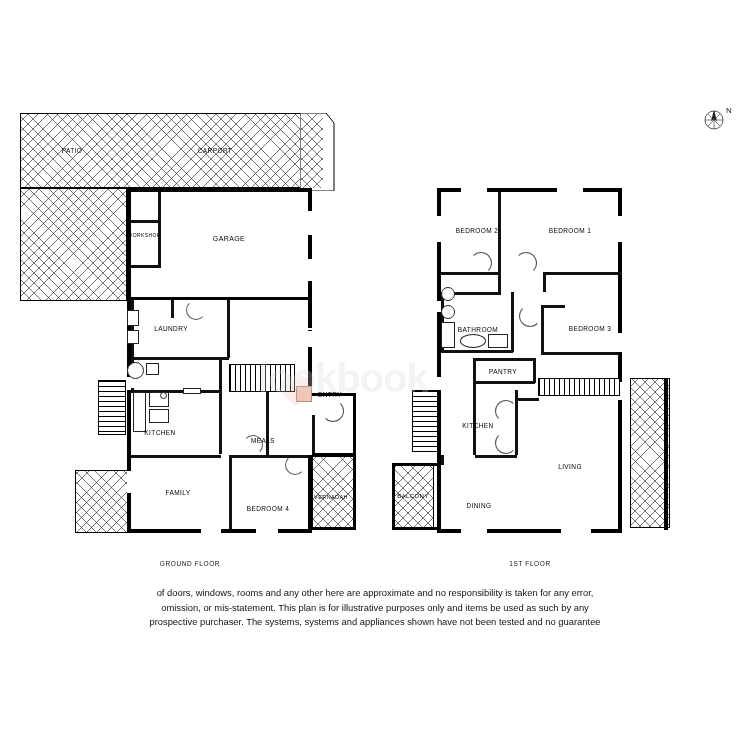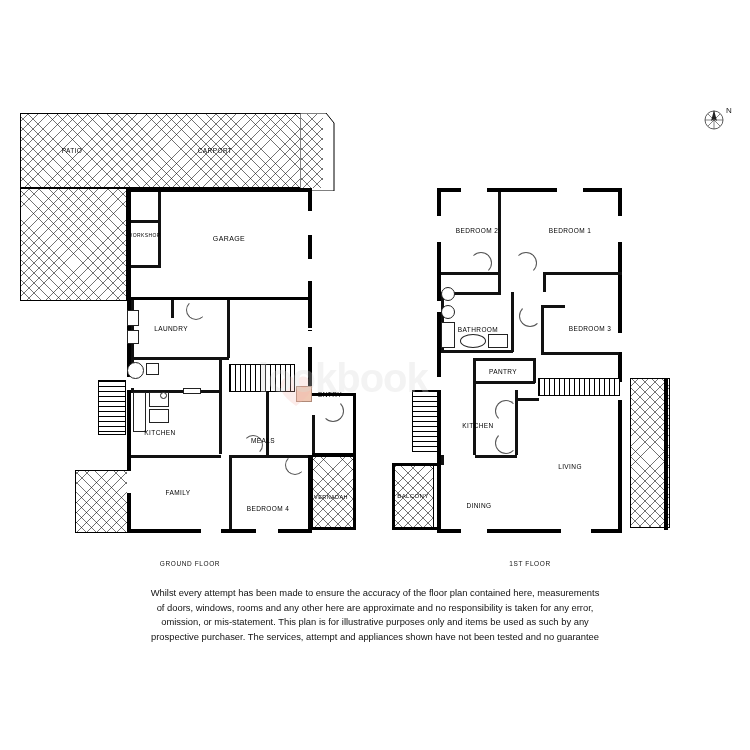--- a/index.html
+++ b/index.html
@@ -311,19 +311,18 @@
   <div class="watermark">
     <div class="wm-mark">
       <svg width="44" height="44" viewBox="0 0 44 44">
         <path d="M22 38 C8 28 4 20 8 13 C12 6 20 8 22 14 C24 8 32 6 36 13 C40 20 36 28 22 38 Z" fill="#f3b6b0" opacity="0.85"></path>
       </svg>
     </div>
     <div class="wm-text">lookbook</div>
   </div>
 
   <div class="disclaimer">
-    <div>Whilst every attempt has been made to ensure the accuracy of the floor plan contained here, measurements</div>
     <div>of doors, windows, rooms and any other here are approximate and no responsibility is taken for any error,</div>
     <div>omission, or mis-statement. This plan is for illustrative purposes only and items be used as such by any</div>
-    <div>prospective purchaser. The services, attempt and appliances shown have not been tested and no guarantee</div>
+    <div>prospective purchaser. The systems, systems and appliances shown have not been tested and no guarantee</div>
   </div>
 
 </div>
 
 </body></html>

